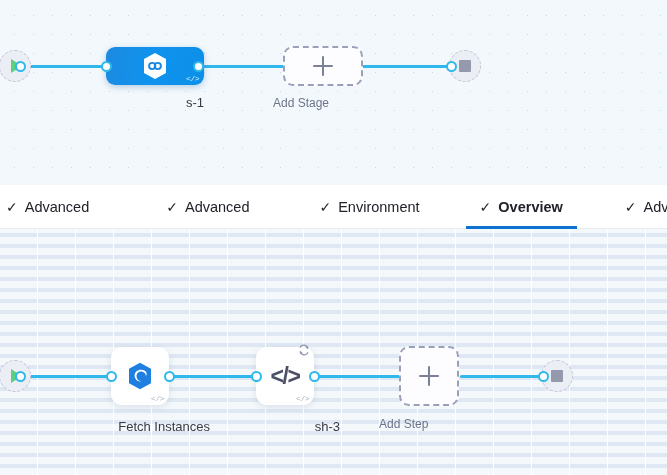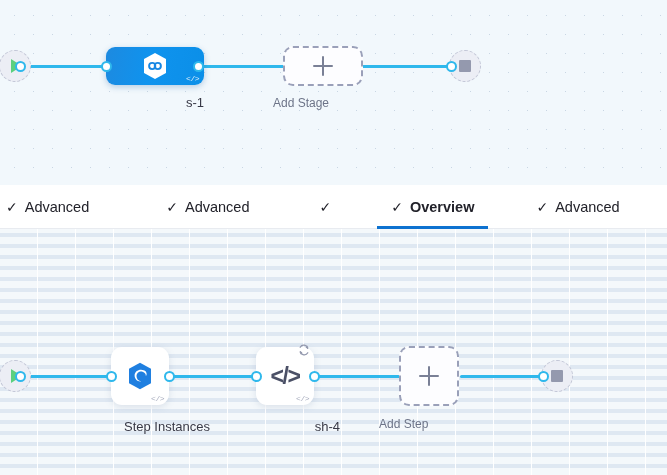--- a/index.html
+++ b/index.html
@@ -300,20 +300,21 @@
       <span class="tab-label">Advanced</span>
 
     </div>
     <div class="tab" style="margin-left:57px; padding:0 10px;">
       <span class="tick">✓</span>
       <span class="tab-label">Advanced</span>
 
     </div>
     <div class="tab" style="margin-left:50px; padding:0 10px;">
       <span class="tick">✓</span>
+      <span class="tab-label">Environment</span>
 
     </div>
     <div class="tab active" style="margin-left:36px; padding:0 14px;">
       <span class="tick">✓</span>
       <span class="tab-label">Overview</span>
       <span class="tab-underline"></span>
     </div>
     <div class="tab" style="margin-left:38px; padding:0 10px;">
       <span class="tick">✓</span>
       <span class="tab-label">Advanced</span>
@@ -338,41 +339,41 @@
         <div class="glyph">
           <svg viewBox="0 0 28 30" width="27" height="29" aria-hidden="true">
             <path d="M14 1.2 L25.4 7.6 L25.4 22.4 L14 28.8 L2.6 22.4 L2.6 7.6 Z" fill="#1f7fe0"></path>
             <path d="M18.6 9.4 C13.6 7.2 8.4 9.9 8.4 14.6 C8.4 18.4 11.6 21.3 15.4 20.6 C12.3 20.2 10.4 18.0 10.4 15.3 C10.4 12.1 13.3 9.8 16.6 10.6 C19.0 11.2 20.3 13.1 20.1 15.3 C21.6 13.6 21.0 10.5 18.6 9.4 Z" fill="#ffffff"></path>
           </svg>
         </div>
         <span class="corner-code">&lt;/&gt;</span>
       </div>
       <div class="port" style="left:106px; top:142px;"></div>
       <div class="port" style="left:164px; top:142px;"></div>
-      <div class="node-label" style="left:70px; top:190px; width:140px;">Step Instances</div>
+      <div class="node-label" style="left:70px; top:190px; width:140px;">Fetch Instances</div>
 
       <div class="step-node" style="left:256px; top:118px;">
         <div class="glyph">
           <span class="code-glyph">&lt;/&gt;</span>
         </div>
         <span class="corner-code">&lt;/&gt;</span>
       </div>
       <div class="loop-badge" style="left:296px; top:113px;">
         <svg viewBox="0 0 16 16" width="16" height="16" aria-hidden="true">
           <g fill="none" stroke="#9499ae" stroke-width="1.3" stroke-linecap="round">
             <path d="M4.2 5.2 A4 4 0 0 1 11.6 6.4"></path>
             <path d="M11.8 10.8 A4 4 0 0 1 4.4 9.6"></path>
           </g>
           <path d="M11.0 3.2 L12.6 6.2 L9.6 6.0 Z" fill="#9499ae"></path>
           <path d="M5.0 12.8 L3.4 9.8 L6.4 10.0 Z" fill="#9499ae"></path>
         </svg>
       </div>
       <div class="port" style="left:251px; top:142px;"></div>
       <div class="port" style="left:309px; top:142px;"></div>
-      <div class="node-label" style="left:230px; top:190px; width:110px;">sh-4</div>
+      <div class="node-label" style="left:230px; top:190px; width:110px;">sh-3</div>
 
       <div class="add-box" style="left:399px; top:117px; width:60px; height:60px;">
         <div class="plus"></div>
       </div>
       <div class="add-label" style="left:379px; top:188px; width:100px;">Add Step</div>
 
       <div class="terminal" style="left:541px; top:131px;">
         <div class="stop-sq"></div>
       </div>
       <div class="port" style="left:538px; top:142px;"></div>

